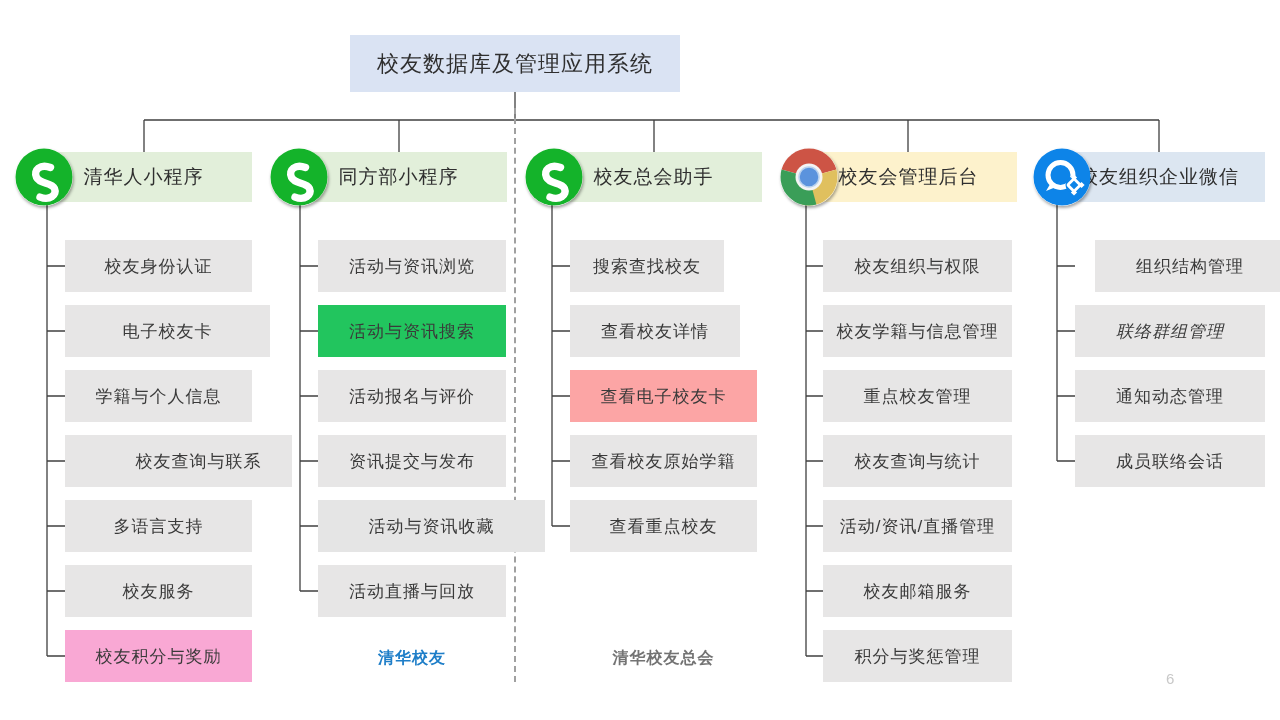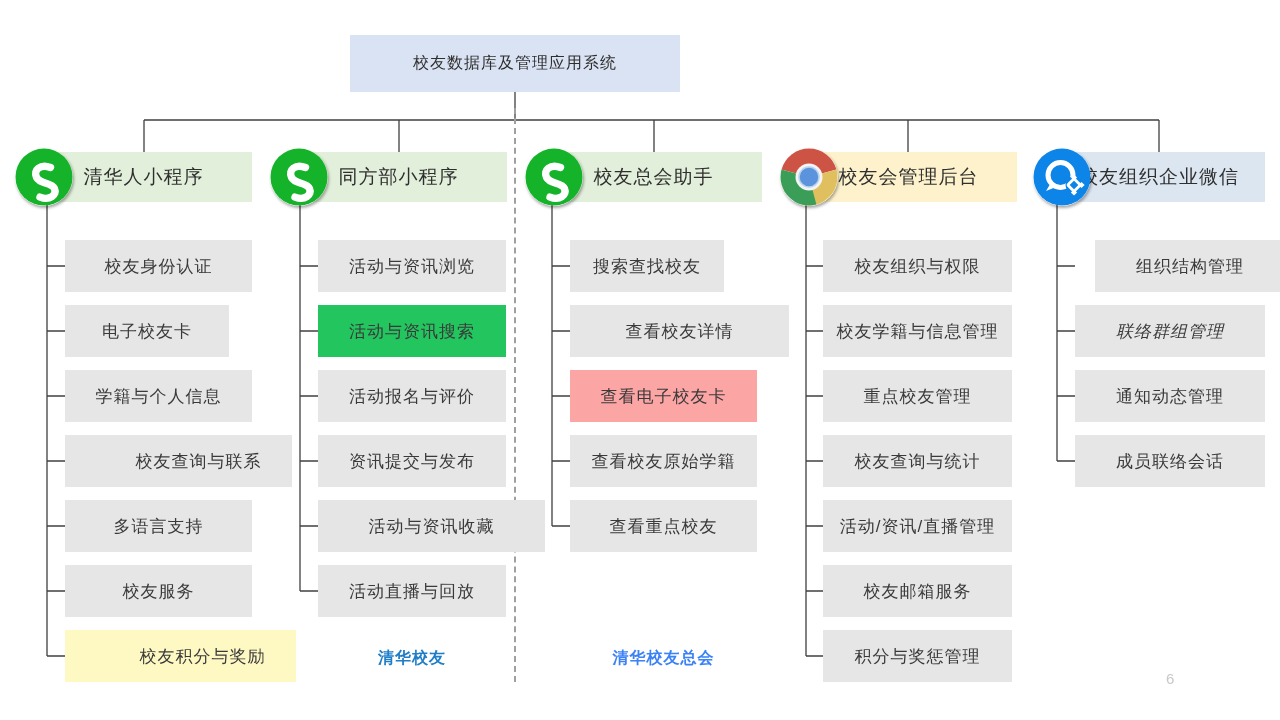--- a/index.html
+++ b/index.html
@@ -4,21 +4,21 @@
 <style>
   html,body{margin:0;padding:0;background:#fff;}
   #canvas{
     position:relative;width:1280px;height:720px;background:#fff;overflow:hidden;
     font-family:"Liberation Sans","DejaVu Sans",sans-serif;color:#333;
   }
   #connectors{position:absolute;left:0;top:0;width:1280px;height:720px;pointer-events:none;}
   .title-box{
     position:absolute;left:350px;top:35px;width:330px;height:57px;
     display:flex;align-items:center;justify-content:center;
-    font-size:16px;letter-spacing:1px;color:#2f2f2f;
+    font-size:22px;letter-spacing:1px;color:#2f2f2f;
   }
   .divider{
     position:absolute;left:514px;top:108px;height:574px;width:0;
     border-left:2px dashed #a0a0a0;
   }
   .branch{position:absolute;top:152px;}
   .branch-header{
     position:absolute;left:0;top:0;height:50px;
     display:flex;align-items:center;justify-content:center;
     font-size:19px;letter-spacing:1px;color:#2f2f2f;
@@ -62,36 +62,36 @@
             <svg id="icon-wechat-miniprogram-icon" viewBox="0 0 58 58">
       <circle cx="29" cy="29" r="28.5" fill="#14b32a"></circle>
       <path d="M35.5 19.5 c-10 -4 -17.5 2.5 -14 9.8 c3.6 7.2 15 4.6 18 11.2 c3 6.6 -5 12.3 -14.5 8.6" fill="none" stroke="#ffffff" stroke-width="7.4" stroke-linecap="round"></path>
     </svg>
           </span>
           <span>清华人小程序</span>
         </div>
         <div class="feature-item" style="left: 30px; top: 88px; width: 187px; background: rgb(231, 230, 230);">
           <span>校友身份认证</span>
         </div>
-        <div class="feature-item" style="left: 30px; top: 153px; width: 164px; background: rgb(231, 230, 230); text-align: right;">
+        <div class="feature-item" style="left: 30px; top: 153px; width: 205px; background: rgb(231, 230, 230); text-align: right;">
           <span>电子校友卡</span>
         </div>
         <div class="feature-item" style="left: 30px; top: 218px; width: 187px; background: rgb(231, 230, 230);">
           <span>学籍与个人信息</span>
         </div>
         <div class="feature-item" style="left: 30px; top: 283px; width: 187px; background: rgb(231, 230, 230); padding-left: 40px;">
           <span>校友查询与联系</span>
         </div>
         <div class="feature-item" style="left: 30px; top: 348px; width: 187px; background: rgb(231, 230, 230);">
           <span>多语言支持</span>
         </div>
         <div class="feature-item" style="left: 30px; top: 413px; width: 187px; background: rgb(231, 230, 230);">
           <span>校友服务</span>
         </div>
-        <div class="feature-item" style="left: 30px; top: 478px; width: 187px; background: #fef9c3; padding-left: 44px;">
+        <div class="feature-item" style="left: 30px; top: 478px; width: 187px; background: #f9a8d4;">
           <span>校友积分与奖励</span>
         </div>
       </div>
       <div class="branch" style="left: 290px; width: 217px;">
         <div class="branch-header" style="width: 217px; background: rgb(226, 239, 218);">
           <span class="icon-wrap">
             <svg id="icon-wechat-miniprogram-icon" viewBox="0 0 58 58">
       <circle cx="29" cy="29" r="28.5" fill="#14b32a"></circle>
       <path d="M35.5 19.5 c-10 -4 -17.5 2.5 -14 9.8 c3.6 7.2 15 4.6 18 11.2 c3 6.6 -5 12.3 -14.5 8.6" fill="none" stroke="#ffffff" stroke-width="7.4" stroke-linecap="round"></path>
     </svg>
@@ -124,33 +124,33 @@
             <svg id="icon-wechat-miniprogram-icon" viewBox="0 0 58 58">
       <circle cx="29" cy="29" r="28.5" fill="#14b32a"></circle>
       <path d="M35.5 19.5 c-10 -4 -17.5 2.5 -14 9.8 c3.6 7.2 15 4.6 18 11.2 c3 6.6 -5 12.3 -14.5 8.6" fill="none" stroke="#ffffff" stroke-width="7.4" stroke-linecap="round"></path>
     </svg>
           </span>
           <span>校友总会助手</span>
         </div>
         <div class="feature-item" style="left: 25px; top: 88px; width: 154px; background: rgb(231, 230, 230);">
           <span>搜索查找校友</span>
         </div>
-        <div class="feature-item" style="left: 25px; top: 153px; width: 219px; background: rgb(231, 230, 230);">
+        <div class="feature-item" style="left: 25px; top: 153px; width: 170px; background: rgb(231, 230, 230);">
           <span>查看校友详情</span>
         </div>
         <div class="feature-item" style="left: 25px; top: 218px; width: 187px; background: #fca5a5;">
           <span>查看电子校友卡</span>
         </div>
         <div class="feature-item" style="left: 25px; top: 283px; width: 187px; background: rgb(231, 230, 230);">
           <span>查看校友原始学籍</span>
         </div>
         <div class="feature-item" style="left: 25px; top: 348px; width: 187px; background: rgb(231, 230, 230);">
           <span>查看重点校友</span>
         </div>
-        <div class="section-label" style="left: 25px; width: 187px; color: #3b82f6;">清华校友总会</div>
+        <div class="section-label" style="left: 25px; width: 187px; color: #737373;">清华校友总会</div>
       </div>
       <div class="branch" style="left: 800px; width: 217px;">
         <div class="branch-header" style="width: 217px; background: rgb(253, 242, 204);">
           <span class="icon-wrap">
             <svg id="icon-chrome-icon" viewBox="0 0 58 58">
       <circle cx="29" cy="29" r="28.5" fill="#ffffff"></circle>
       <path d="M29 29 L1.5 21.6 A28.5 28.5 0 0 1 56.5 21.6 Z" fill="#cd5445"></path>
       <path d="M29 29 L56.5 21.6 A28.5 28.5 0 0 1 21.6 56.5 Z" fill="#e0c05e"></path>
       <path d="M29 29 L1.5 21.6 A28.5 28.5 0 0 0 36.4 56.5 Z" fill="#3a9e58"></path>
       <circle cx="29" cy="29" r="13.5" fill="#f4f4f4"></circle>

